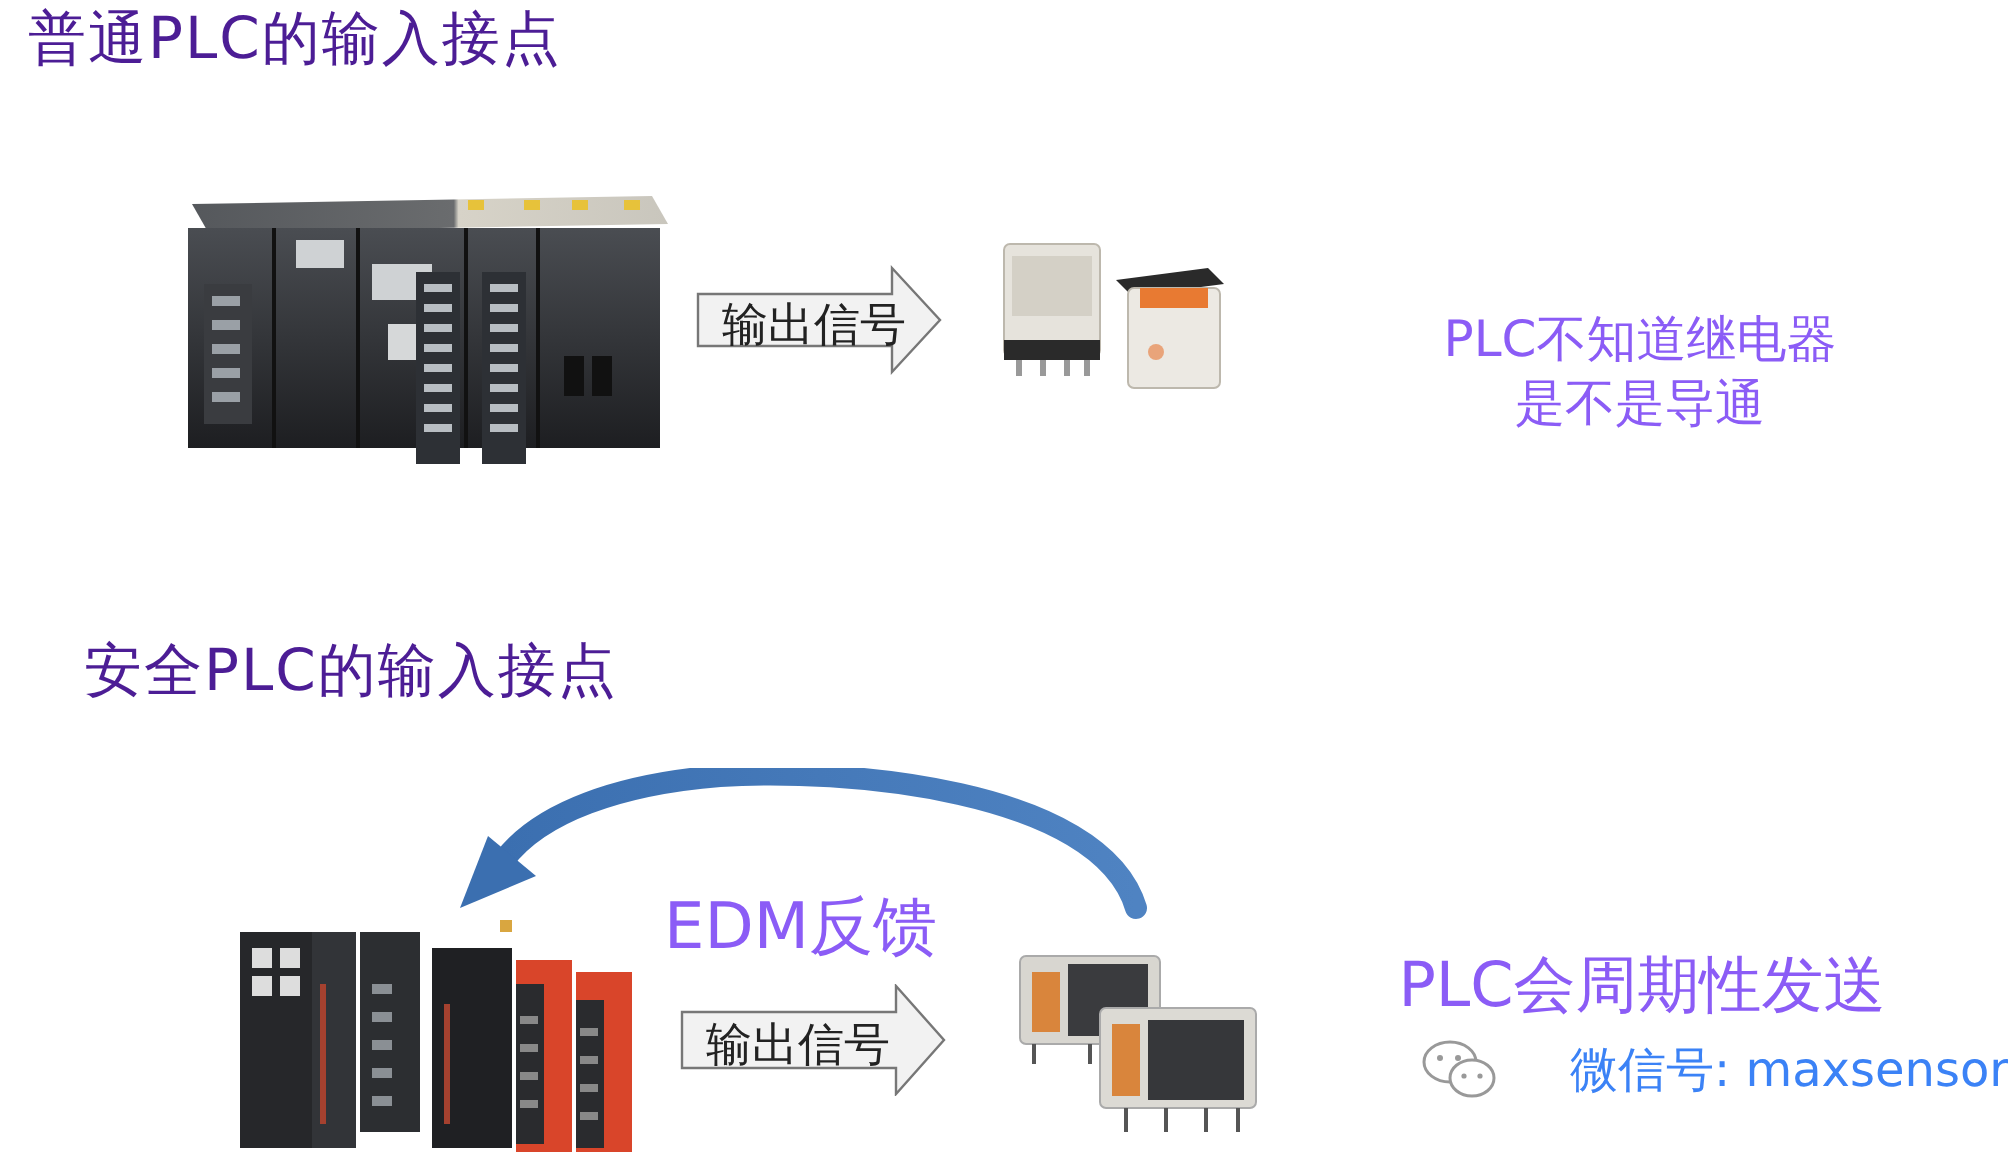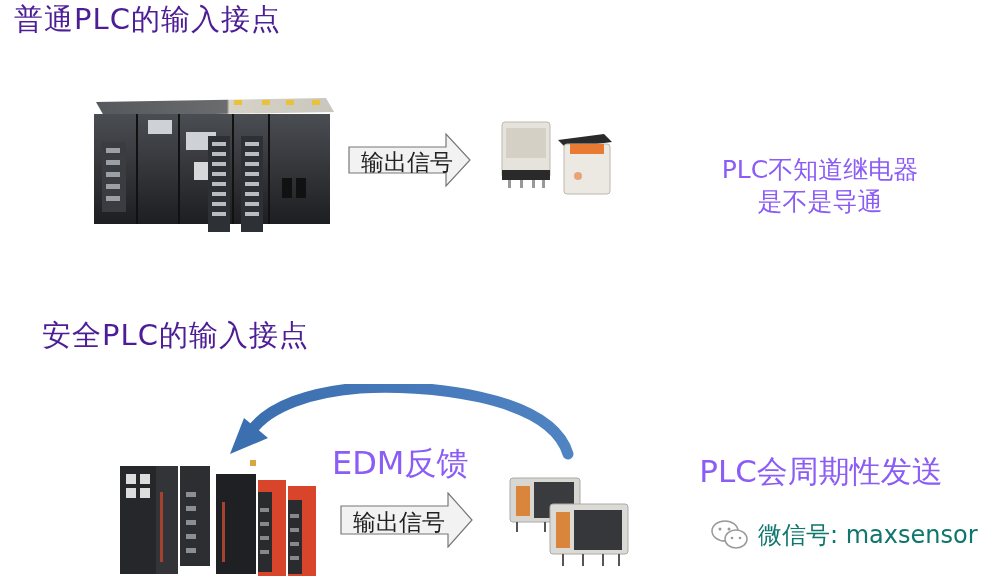--- a/index.html
+++ b/index.html
@@ -2,21 +2,21 @@
 <html><head>
 <meta charset="utf-8">
 <style>
   html, body { margin:0; padding:0; background:#ffffff; }
   body { width:1004px; height:579px; position:relative; overflow:hidden;
          font-family:"DejaVu Sans","Liberation Sans",sans-serif; }
   .abs { position:absolute; }
   .title { font-size:29px; color:#4c1d95; letter-spacing:1px; white-space:nowrap; }
   .blue-note { color:#8b5cf6; text-align:center; white-space:nowrap;margin-top:38px; }
   .arrow-label { position:absolute; font-size:23px; color:#222; white-space:nowrap; }
-  .watermark { color:#0f766e; font-size:24px; white-space:nowrap; }
+  .watermark { color:#3b82f6; font-size:24px; white-space:nowrap;margin-left:27px; }
 </style>
 </head>
 <body>
 
 <div class="abs title" style="left:14px;top:0px;">普通PLC的输入接点</div>
 
 <svg class="abs" style="left:86px;top:92px;" width="250" height="140">
   <defs>
     <linearGradient id="rackG" x1="0" y1="0" x2="0" y2="1">
       <stop offset="0" stop-color="#4a4d52"></stop>
@@ -173,21 +173,21 @@
   <rect x="52" y="38" width="14" height="36" fill="#d9853c"></rect>
   <rect x="70" y="36" width="48" height="40" fill="#36373a"></rect>
   <g fill="#555">
       <rect x="58" y="80" width="2" height="12"></rect>
       <rect x="78" y="80" width="2" height="12"></rect>
       <rect x="98" y="80" width="2" height="12"></rect>
       <rect x="114" y="80" width="2" height="12"></rect>
     </g>
 </svg>
 
-<div class="abs blue-note" style="left:676px;top:414px;width:290px;font-size:31px;line-height:39px;">
+<div class="abs blue-note" style="left:676px;top:436px;width:290px;font-size:31px;line-height:39px;">
   <div>PLC会周期性发送</div>
 </div>
 
 <div class="abs" style="left:710px;top:518px;display:flex;align-items:center;gap:8px;">
   <svg width="40" height="34">
     <ellipse cx="15" cy="13" rx="13" ry="10" fill="none" stroke="#999" stroke-width="1.5"></ellipse>
     <ellipse cx="26" cy="21" rx="11" ry="9" fill="#fff" stroke="#999" stroke-width="1.5"></ellipse>
     <circle cx="10" cy="11" r="1.5" fill="#999"></circle>
       <circle cx="19" cy="11" r="1.5" fill="#999"></circle>
     <circle cx="22" cy="20" r="1.3" fill="#999"></circle>

